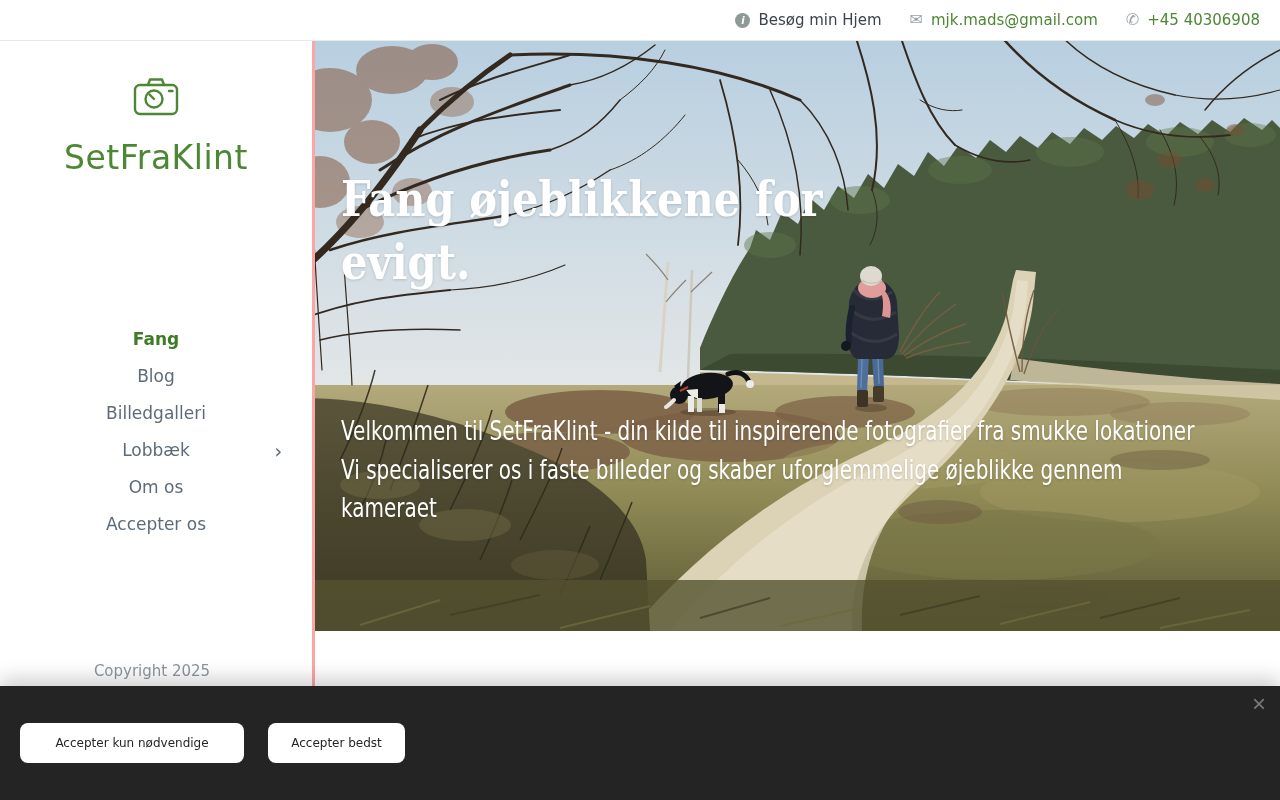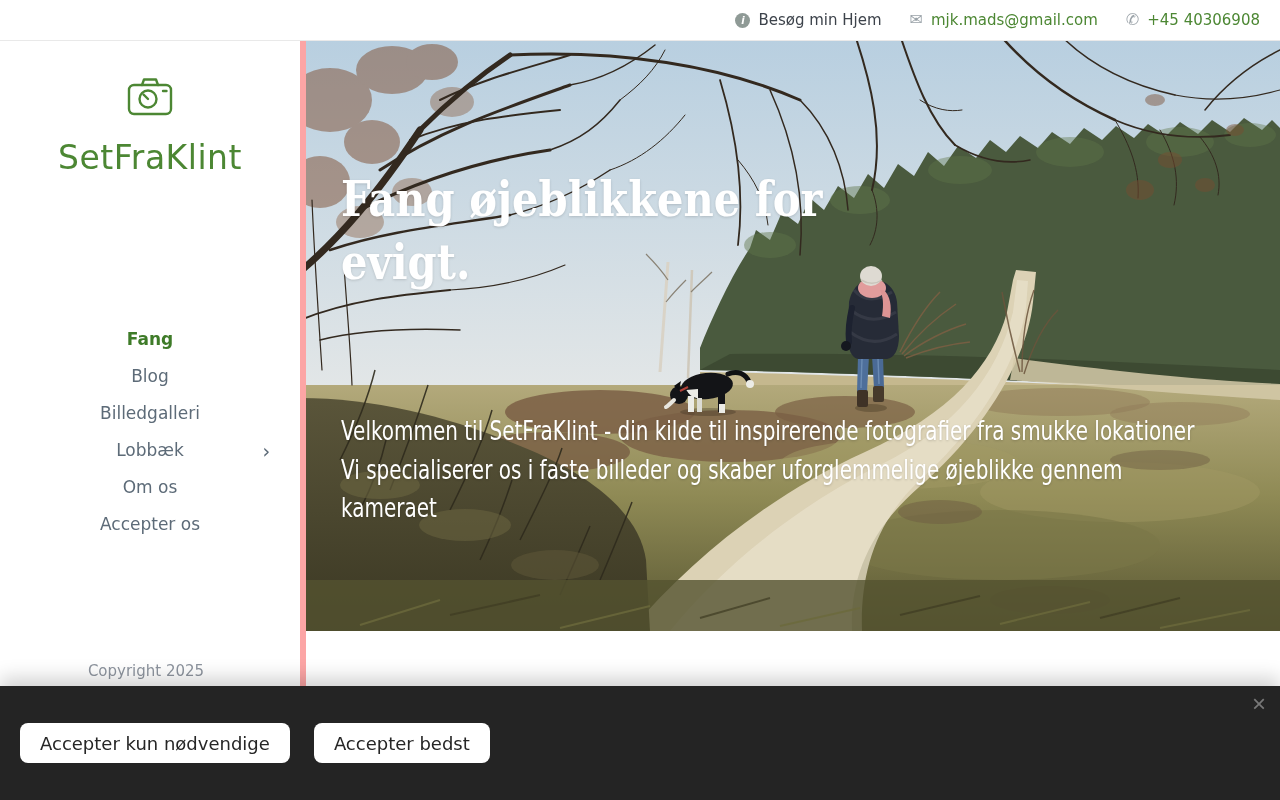--- a/index.html
+++ b/index.html
@@ -12,21 +12,21 @@
           align-items:center;gap:28px;padding-right:20px;z-index:6;font-size:15px;color:#3d434b;}
   .topbar-item{display:flex;align-items:center;gap:8px;}
   .info-icon{display:inline-flex;align-items:center;justify-content:center;width:15px;height:15px;
              border-radius:50%;background:#8f9a96;color:#fff;font-size:10px;font-weight:bold;font-style:italic;}
   .glyph-icon{color:#9aa2a8;font-size:16px;line-height:1;}
   .green-link{color:#4c8733;text-underline-offset:3px;cursor:pointer;}
   .plain-link{color:#3d434b;text-decoration:none;cursor:pointer;}
 
   
   .sidebar{position:absolute;top:40px;left:0;bottom:0;width:300px;background:#fff;
-           border-right:6px solid #fca5a5;z-index:2;}
+           border-right:3px solid #fca5a5;z-index:2;padding-left:12px;}
   .logo{position:absolute;top:36px;left:0;right:0;text-align:center;}
   .site-title{margin-top:16px;font-size:33px;color:#4c8733;letter-spacing:.5px;}
   .nav-list{position:absolute;top:281px;left:0;right:0;margin:0;padding:0;list-style:none;text-align:center;}
   .nav-list li{position:relative;height:37px;line-height:37px;font-size:17px;color:#5d6b78;cursor:pointer;}
   .nav-list li.active{color:#3e7b28;font-weight:bold;}
   .chev{position:absolute;right:30px;top:1px;font-size:19px;color:#5d6b78;}
   .copyright{position:absolute;bottom:120px;left:0;right:8px;text-align:center;font-size:15px;color:#8d949e;}
 
   
   .hero{position:absolute;left:300px;top:40px;width:980px;height:591px;overflow:hidden;background:#701a75;}
@@ -40,21 +40,21 @@
             text-shadow:0 1px 3px rgba(0,0,0,.18);}
   .hero-sub p{margin:0;}
 
   
   .cookie-banner{position:absolute;left:0;right:0;bottom:0;height:114px;background:#242424;z-index:10;
                  display:flex;align-items:center;justify-content:space-between;
                  padding:0 20px;box-sizing:border-box;box-shadow:0 -8px 18px rgba(0,0,0,.18);}
   .cookie-text{margin:0;max-width:630px;color:#ececec;font-size:15.5px;line-height:24px;}
   .cookie-actions{display:flex;align-items:center;gap:24px;margin-right:2px;}
   .cookie-btn{height:40px;background:#fff;color:#262626;border:none;border-radius:8px;
-              font-family:inherit;font-size:18px;cursor:pointer;padding:0 20px;}
+              font-family:inherit;font-size:12px;cursor:pointer;padding:0 20px;}
   .btn-necessary{min-width:224px;}
   .btn-all{min-width:137px;}
   .cookie-close{position:absolute;top:4px;right:12px;background:none;border:none;color:#787878;
                 font-size:24px;line-height:1;cursor:pointer;padding:2px;}
 </style>
 </head>
 <body>
 
 <div class="page">
 

